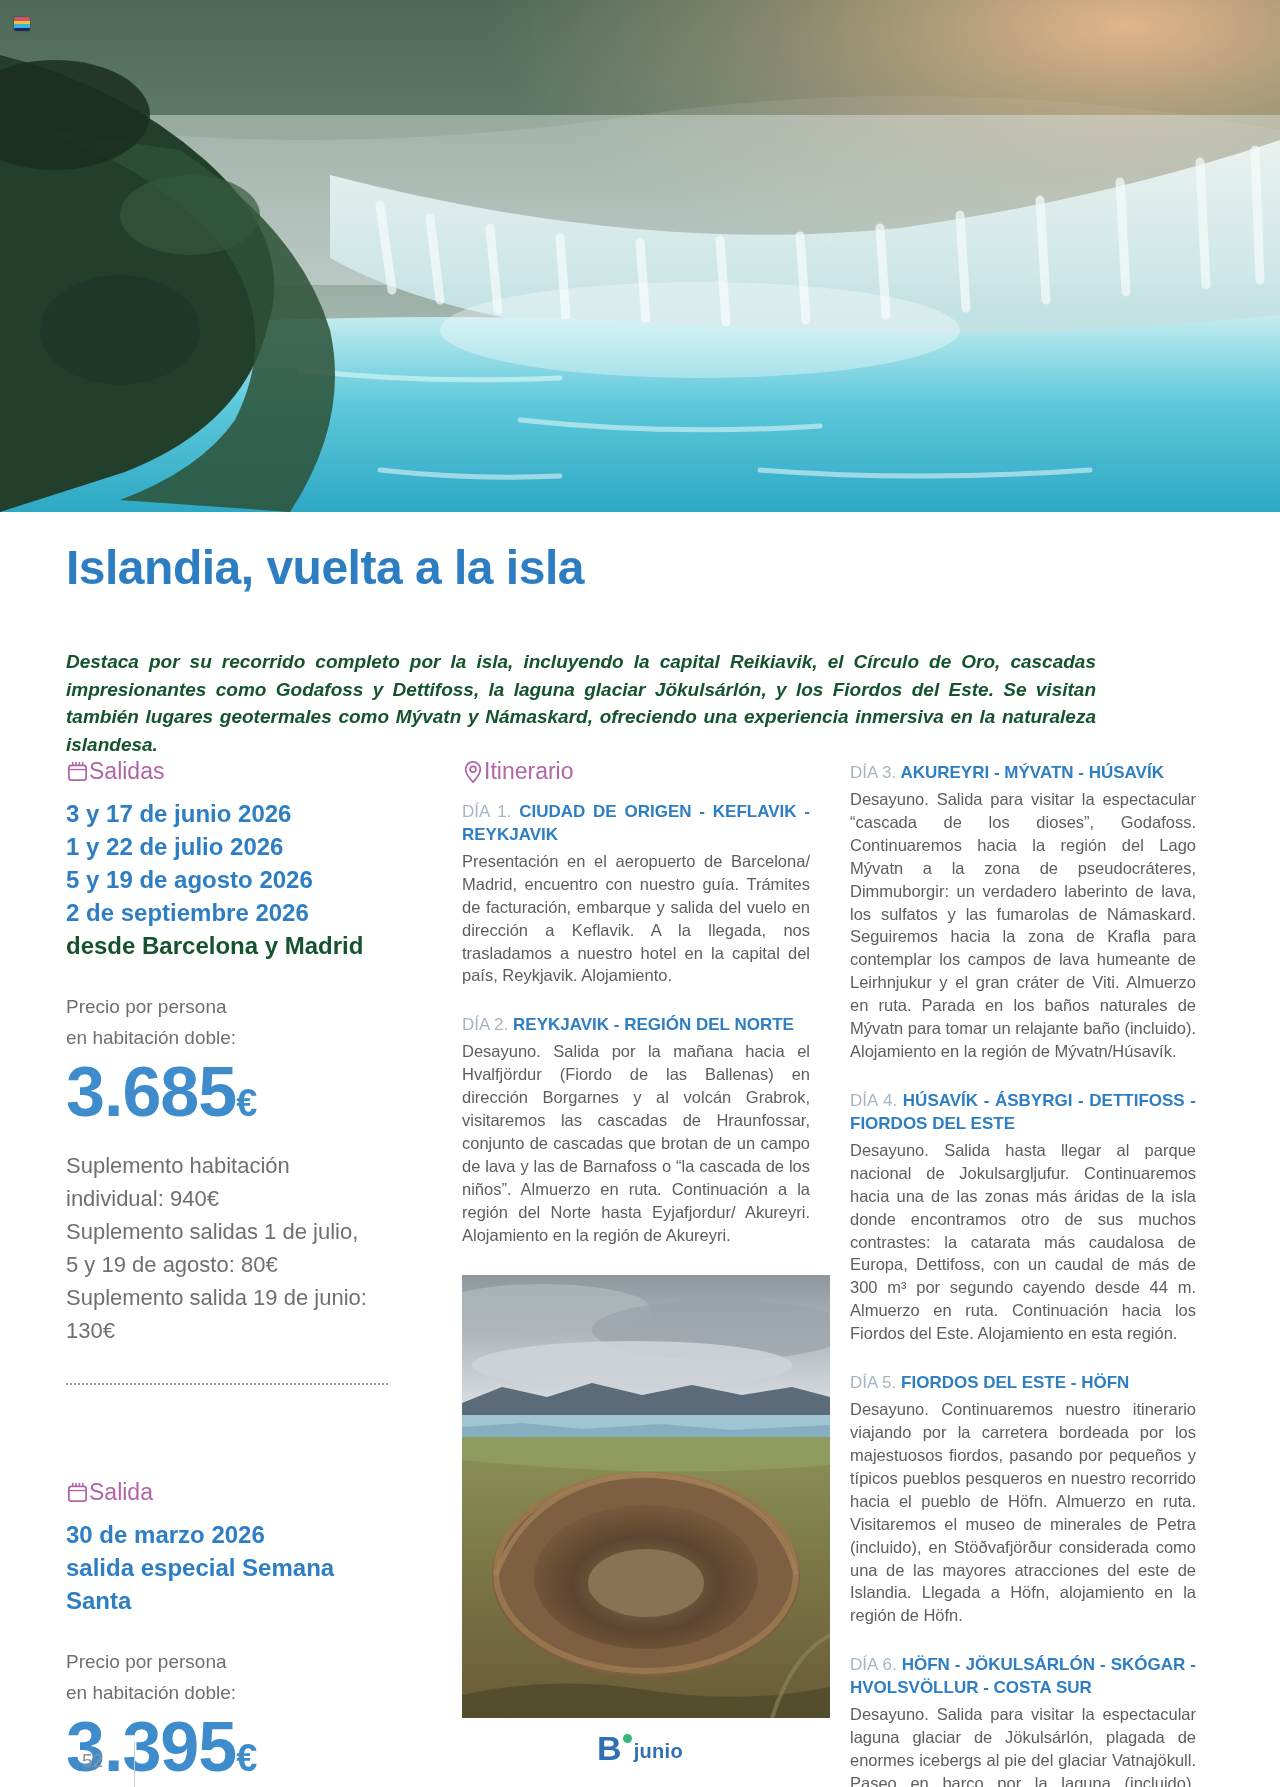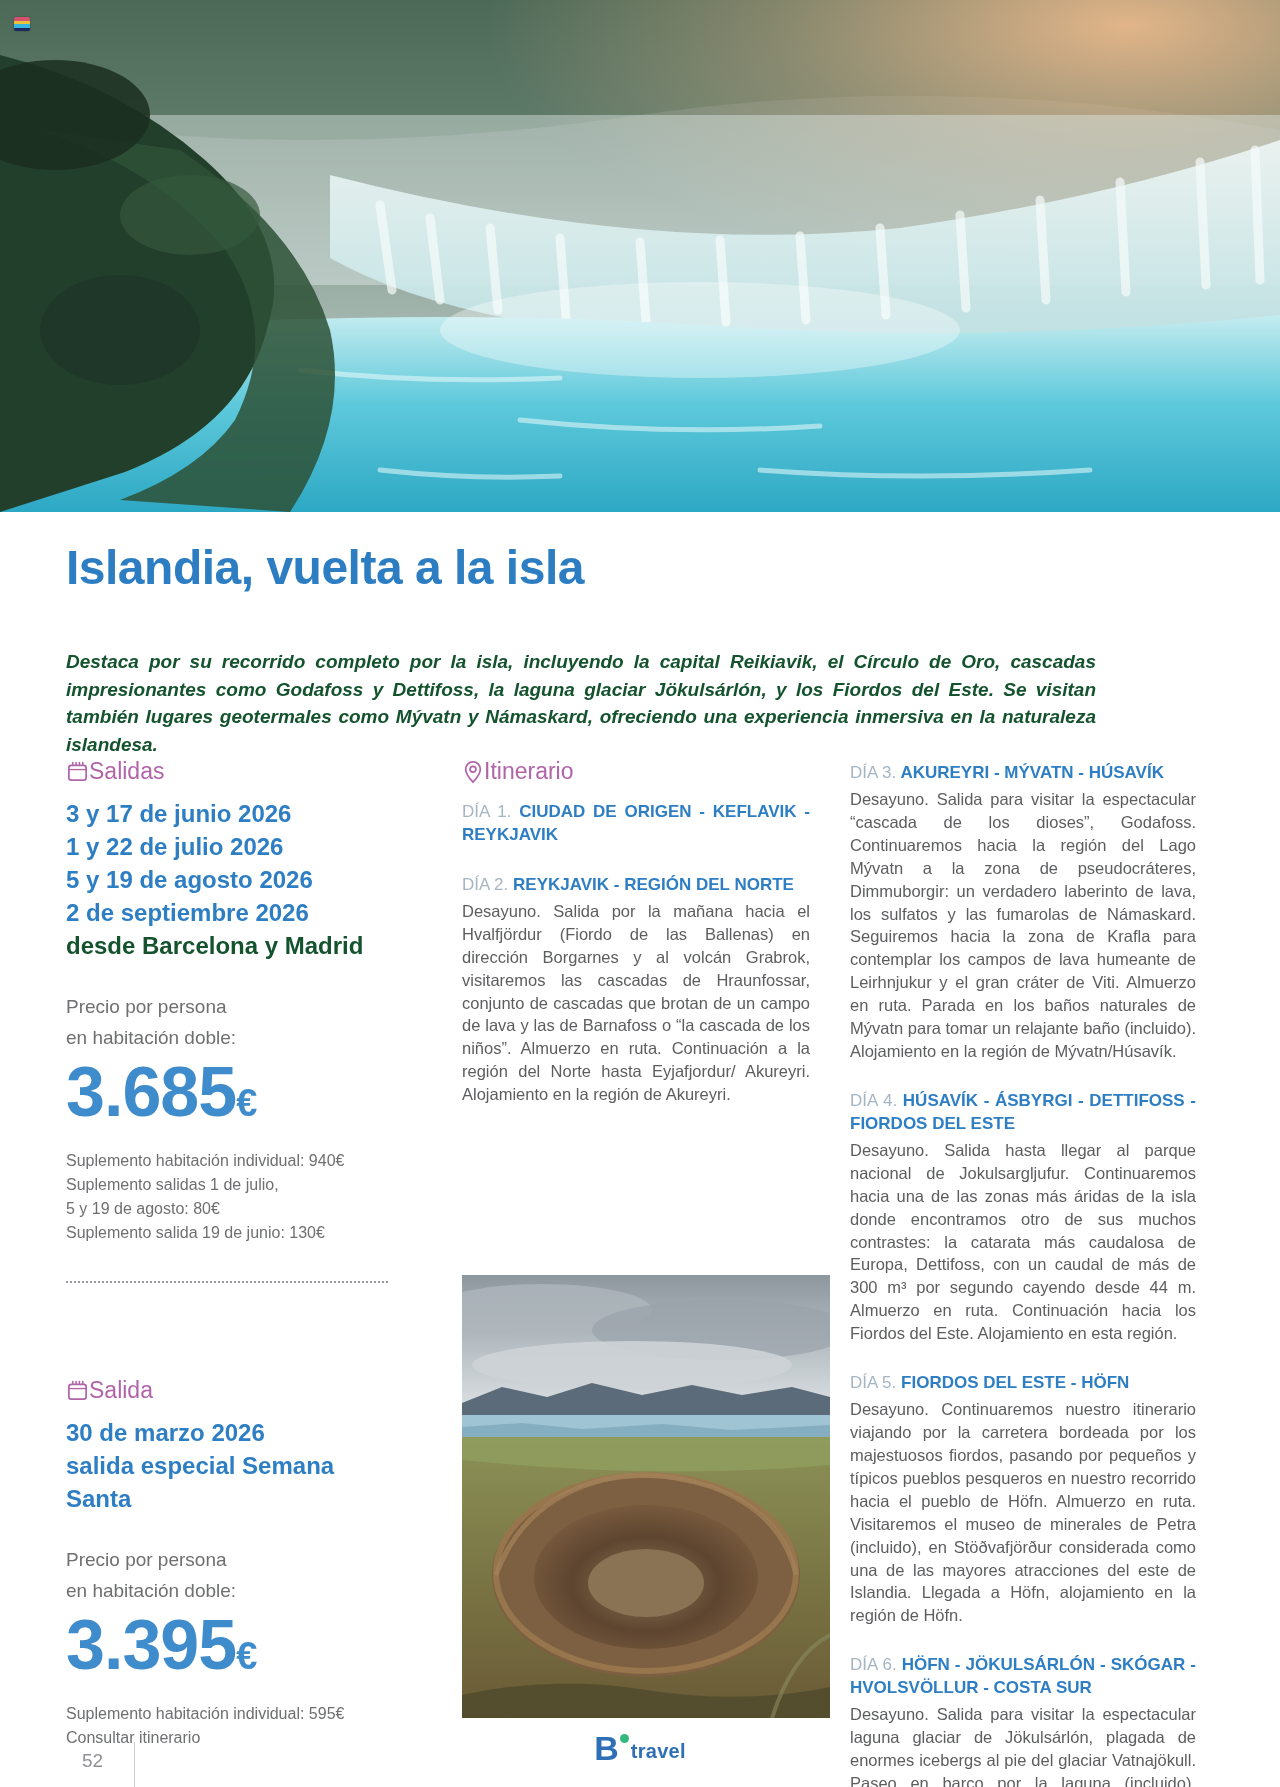--- a/index.html
+++ b/index.html
@@ -39,21 +39,21 @@
   .section-head svg { display:block; }
 
   .dates { margin-top:12px; font-size:24px; font-weight:700; color:#2e7ec4; line-height:1.38; }
   .origin { font-size:24px; font-weight:700; color:#14532d; line-height:1.38; }
 
   .price-caption { margin-top:28px; font-size:19px; color:#6e6f71; line-height:1.65; }
   .price-line { margin-top:4px; color:#3e8ccb; font-weight:700; line-height:1; }
   .price-value { font-size:70px; letter-spacing:-1px; }
   .price-cur { font-size:38px; }
 
-  .supps { margin-top:22px; font-size:16px; color:#6e6f71; line-height:1.5; }
+  .supps { margin-top:22px; font-size:22px; color:#6e6f71; line-height:1.5; }
 
   .dotted-divider {
     margin-top:36px; height:0; border-top:2px dotted #95989c; width:322px;
   }
   .offer2 { margin-top:94px; }
 
   
   .day { margin-top:16px; margin-bottom:27px; }
   .day h3 { margin:0 0 3px 0; font-size:17px; line-height:1.35; text-align:justify; }
   .day-num { color:#a6b5c3; font-weight:400; }
@@ -224,20 +224,21 @@
       <svg width="22" height="24" viewBox="0 0 24 26">
         <path d="M12 2 C7.3 2 4 5.6 4 10 c0 5.6 8 14 8 14 s8 -8.4 8 -14 C20 5.6 16.7 2 12 2 Z" fill="none" stroke="#b164a8" stroke-width="1.9"></path>
         <circle cx="12" cy="10" r="3.2" fill="none" stroke="#b164a8" stroke-width="1.9"></circle>
       </svg>
       <span>Itinerario</span>
     </div>
 
     <div class="day">
       <h3><span class="day-num">DÍA 1.</span>
           <span class="day-route">CIUDAD DE ORIGEN - KEFLAVIK - REYKJAVIK</span></h3>
+      <p>Presentación en el aeropuerto de Barcelona/ Madrid, encuentro con nuestro guía. Trámites de facturación, embarque y salida del vuelo en dirección a Keflavik. A la llegada, nos trasladamos a nuestro hotel en la capital del país, Reykjavik. Alojamiento.</p>
     </div>
 
     <div class="day">
       <h3><span class="day-num">DÍA 2.</span>
           <span class="day-route">REYKJAVIK - REGIÓN DEL NORTE</span></h3>
       <p>Desayuno. Salida por la mañana hacia el Hvalfjördur (Fiordo de las Ballenas) en dirección Borgarnes y al volcán Grabrok, visitaremos las cascadas de Hraunfossar, conjunto de cascadas que brotan de un campo de lava y las de Barnafoss o “la cascada de los niños”. Almuerzo en ruta. Continuación a la región del Norte hasta Eyjafjordur/ Akureyri. Alojamiento en la región de Akureyri.</p>
     </div>
   </div>
 
   <div class="col-right">
@@ -300,17 +301,17 @@
       <path d="M310,443 Q330,380 368,360" fill="none" stroke="#8a8a60" stroke-width="4" opacity="0.6"></path>
     </svg>
   </div>
 
   <div class="page-number">52</div>
   <div class="footer-rule"></div>
   <div class="brand">
     <span class="wrap">
       <span class="logo-b">B</span>
       <span class="logo-dot"></span>
-      <span class="logo-travel">travel</span>
+      <span class="logo-travel">junio</span>
     </span>
   </div>
 
 </div>
 
 </body></html>

